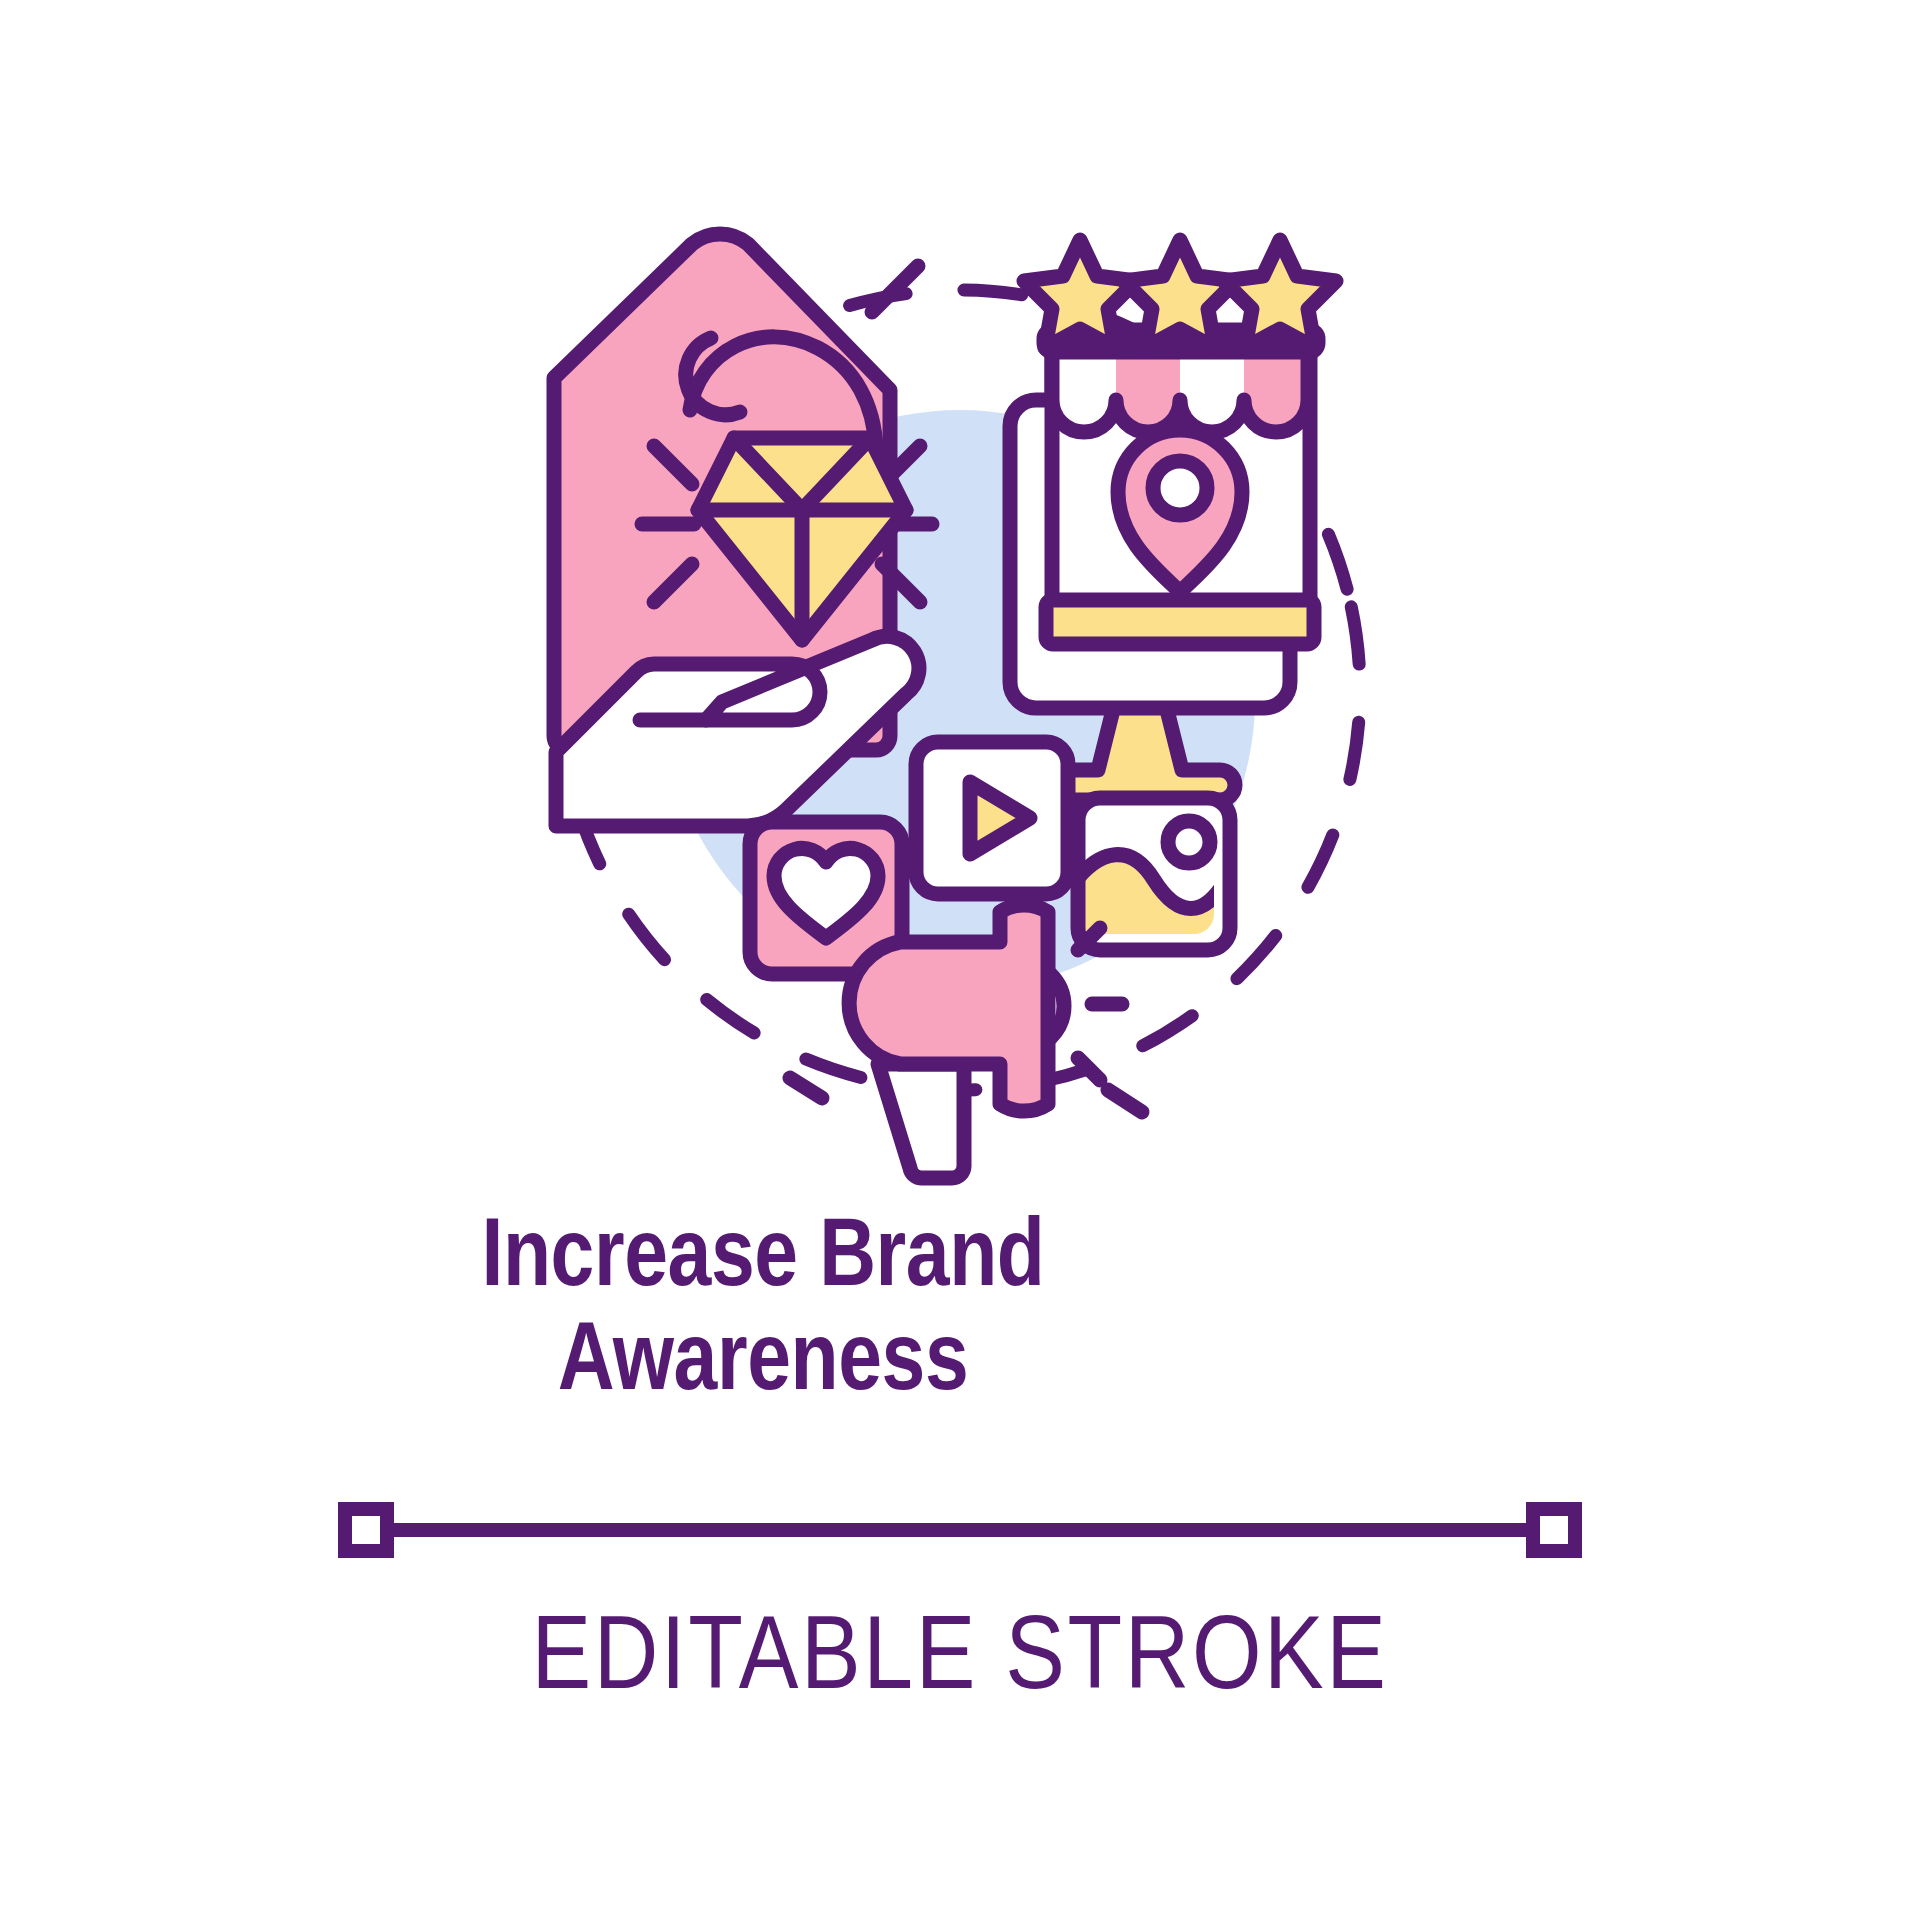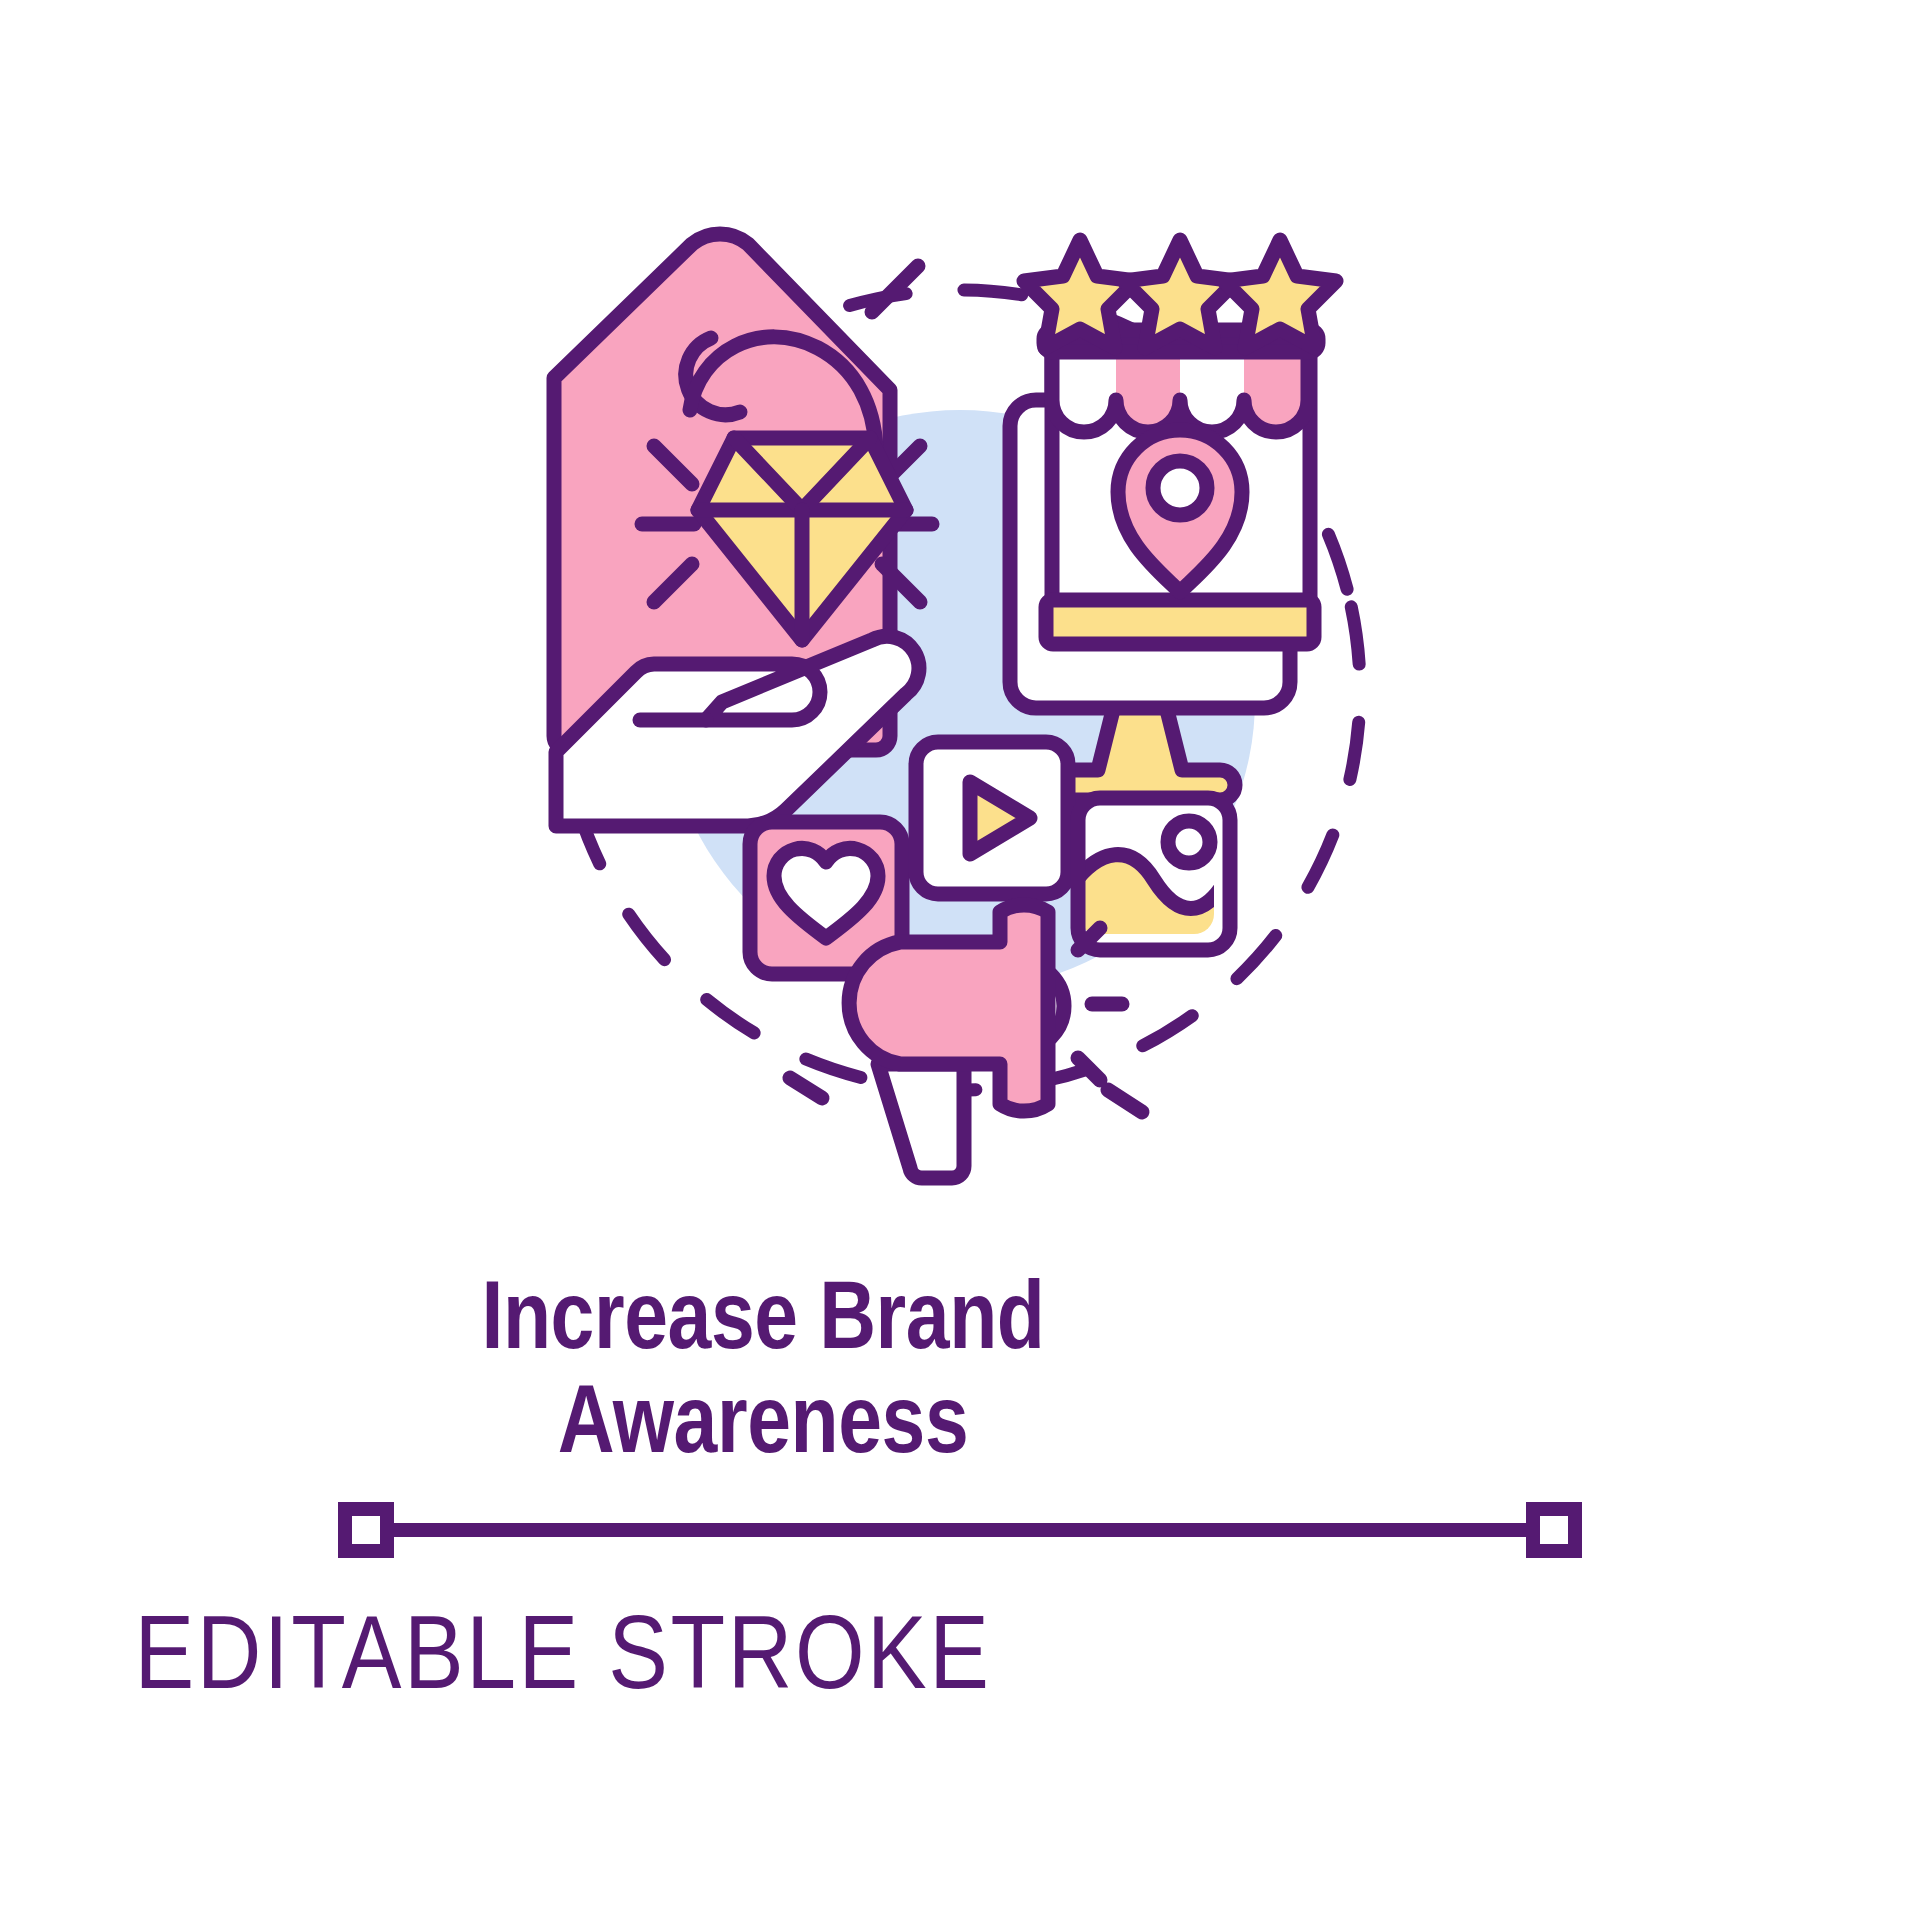--- a/index.html
+++ b/index.html
@@ -22,39 +22,39 @@
   .illustration {
     position: absolute;
     left: 0;
     top: 0;
     width: 1920px;
     height: 1230px;
   }
   .title-block {
     position: absolute;
     left: 0;
-    top: 1263px;
+    top: 1200px;
     width: 1526px;
     text-align: center;
   }
   .title-line {
     font-family: "Liberation Sans Narrow", "Liberation Sans", sans-serif;
     font-weight: bold;
     font-size: 96px;
     line-height: 1.08;
     letter-spacing: -0.5px;
     color: #551A72;
     transform: scaleX(0.82);
   }
   .stroke-block {
     position: absolute;
     left: 0;
     top: 1495px;
     width: 1920px;
-    text-align: left;
+    text-align: center;
   }
   .stroke-bar {
     width: 1250px;
     height: 70px;
     margin: 0 auto;
     display: block;
   }
   .editable-text {
     margin-top: 28px;
     font-family: "Liberation Sans Narrow", "Liberation Sans", sans-serif;

